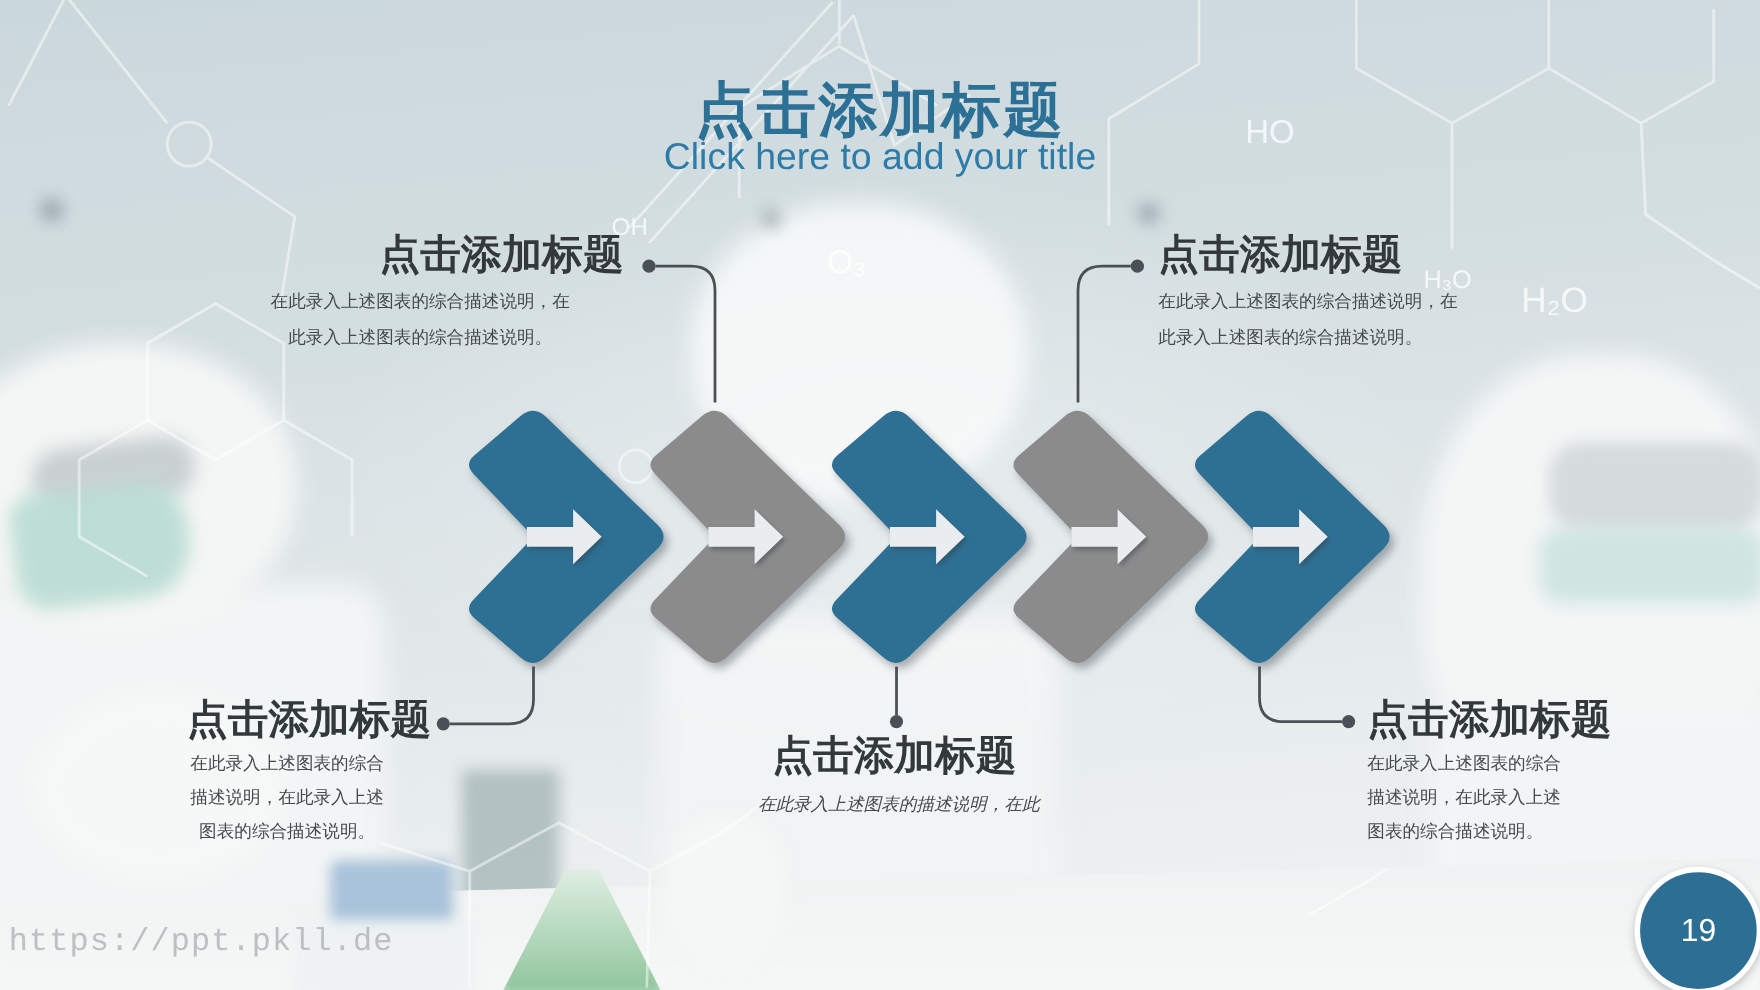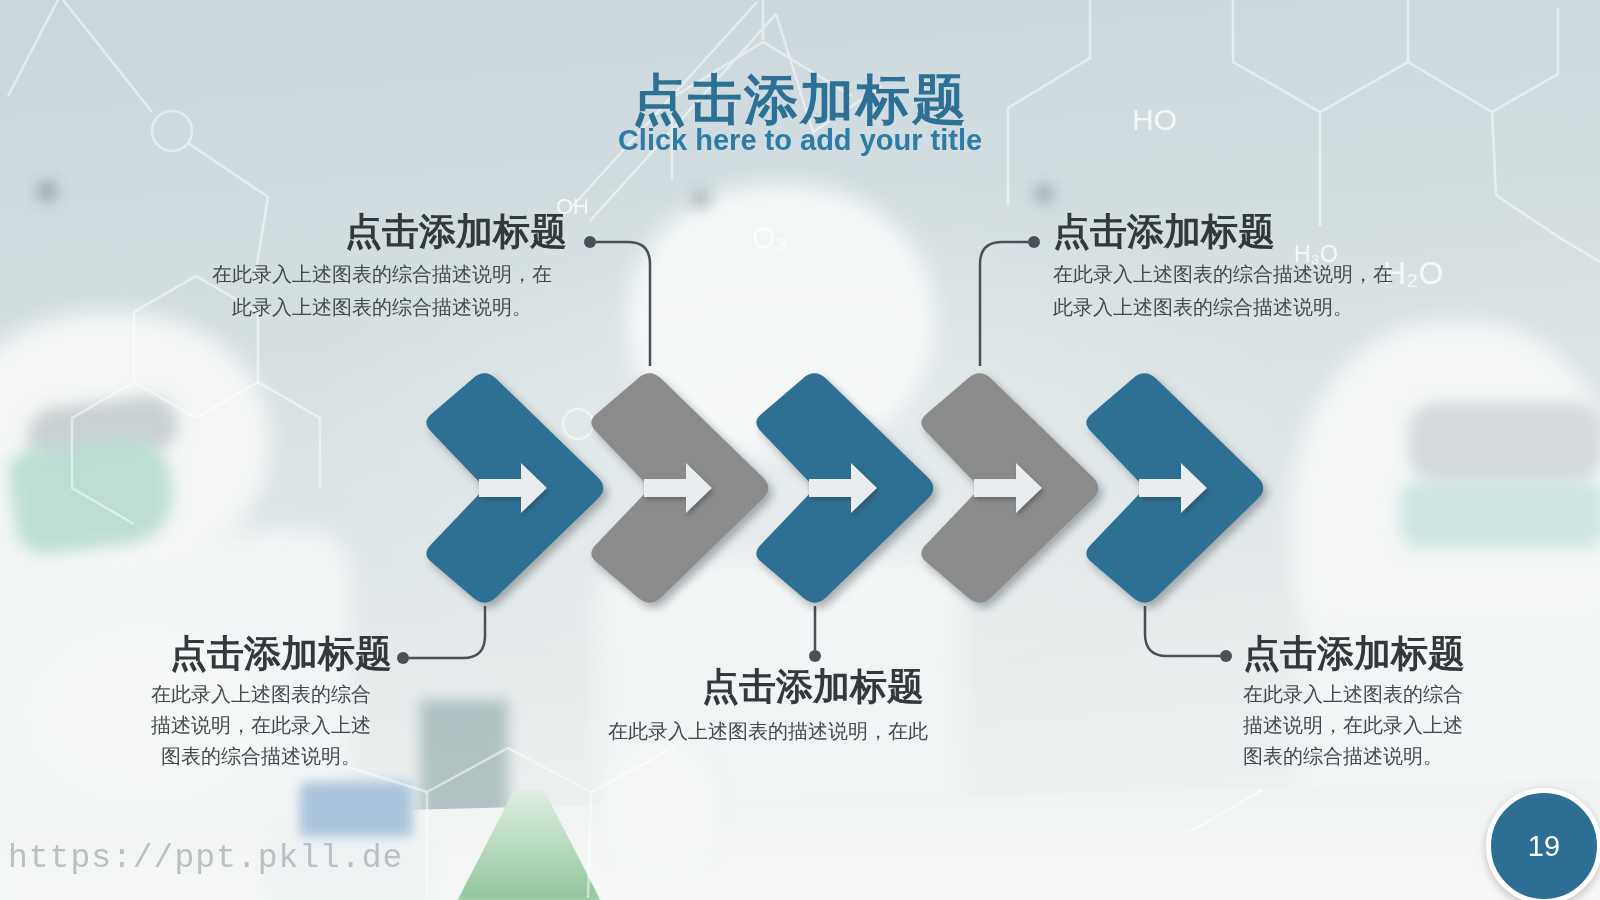--- a/index.html
+++ b/index.html
@@ -31,33 +31,33 @@
   .smudge{position:absolute;border-radius:50%;background:rgba(75,95,100,.38);filter:blur(7px);}
   .glow{left:300px;top:150px;width:1000px;height:560px;border-radius:50%;
         background:radial-gradient(closest-side,rgba(255,255,255,.30),rgba(255,255,255,0));}
   
   svg.layer{position:absolute;left:0;top:0;}
   .chev{filter:drop-shadow(4px 5px 4px rgba(45,55,65,.38));}
   .arrowp{filter:drop-shadow(2px 3px 2px rgba(45,55,65,.40));}
   
   .main-title{left:0;right:0;top:64px;text-align:center;font-size:54px;font-weight:700;
               letter-spacing:2px;color:#2d7095;}
-  .sub-title{left:0;right:0;top:124px;text-align:center;font-size:29px;color:#2e7ba8;font-weight:bold;}
+  .sub-title{left:0;right:0;top:124px;text-align:center;font-size:34px;color:#2e7ba8;}
   
   .co-title{font-size:37px;font-weight:700;color:#33383b;white-space:nowrap;}
-  .co-body{font-size:20px;color:#45494d;line-height:33px;}
+  .co-body{font-size:16px;color:#45494d;line-height:33px;}
   .co-body.tight{line-height:31px;}
   .tl-title{left:345px;top:207px;} .tl-body{left:168px;top:258px;width:428px;text-align:center;}
   .tr-title{left:1053px;top:207px;} .tr-body{left:1053px;top:258px;width:430px;text-align:left;}
   .bl-title{left:170px;top:629px;} .bl-body{left:121px;top:679px;width:280px;text-align:center;}
-  .bc-title{left:702px;top:662px;} .bc-body{left:608px;top:716px;width:418px;text-align:left;}
+  .bc-title{left:702px;top:662px;} .bc-body{left:608px;top:716px;width:418px;text-align:center;font-style:italic;}
   .br-title{left:1243px;top:629px;} .br-body{left:1243px;top:679px;width:280px;text-align:left;}
   
   .watermark{left:8px;top:840px;font-family:"Liberation Mono","DejaVu Sans Mono",monospace;
-             font-size:33px;letter-spacing:1px;color:#bcc0c3;}
+             font-size:29px;letter-spacing:1px;color:#bcc0c3;}
   .page-badge{left:1486px;top:788px;width:106px;height:106px;border-radius:50%;
               background:#2d6f94;border:5px solid #ffffff;box-shadow:0 3px 8px rgba(0,0,0,.22);
               display:flex;align-items:center;justify-content:center;
               color:#ffffff;font-size:29px;}
 </style>
 </head>
 <body>
 
 <div id="slide">
 

